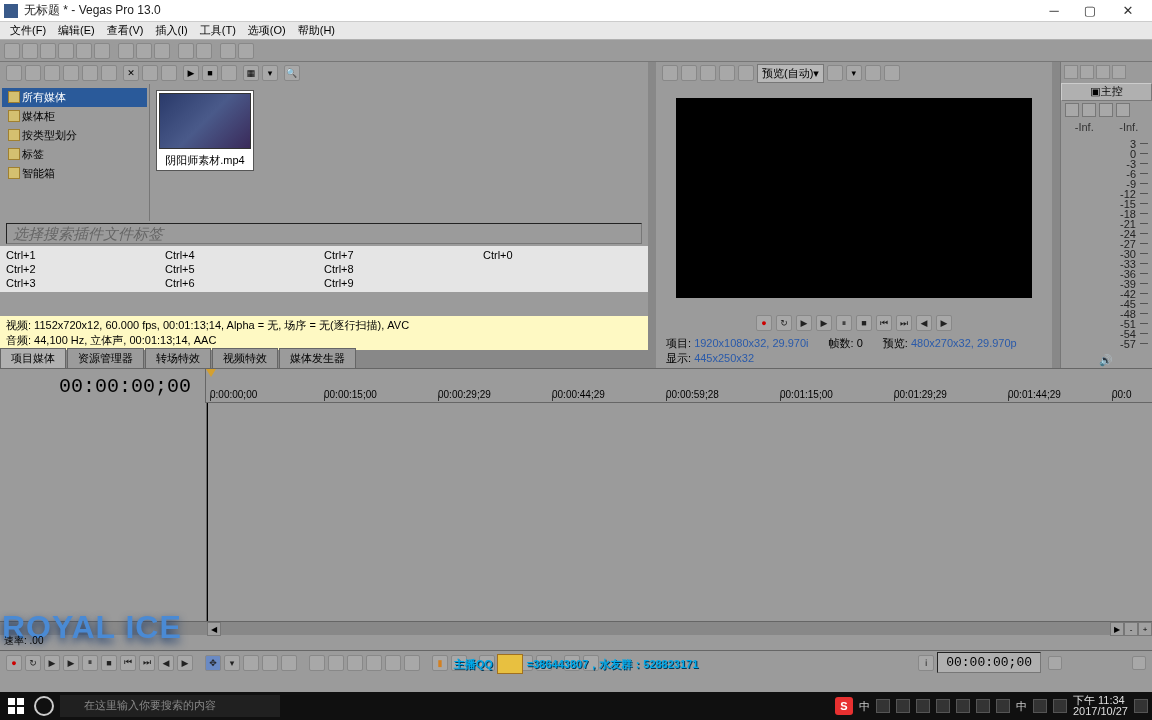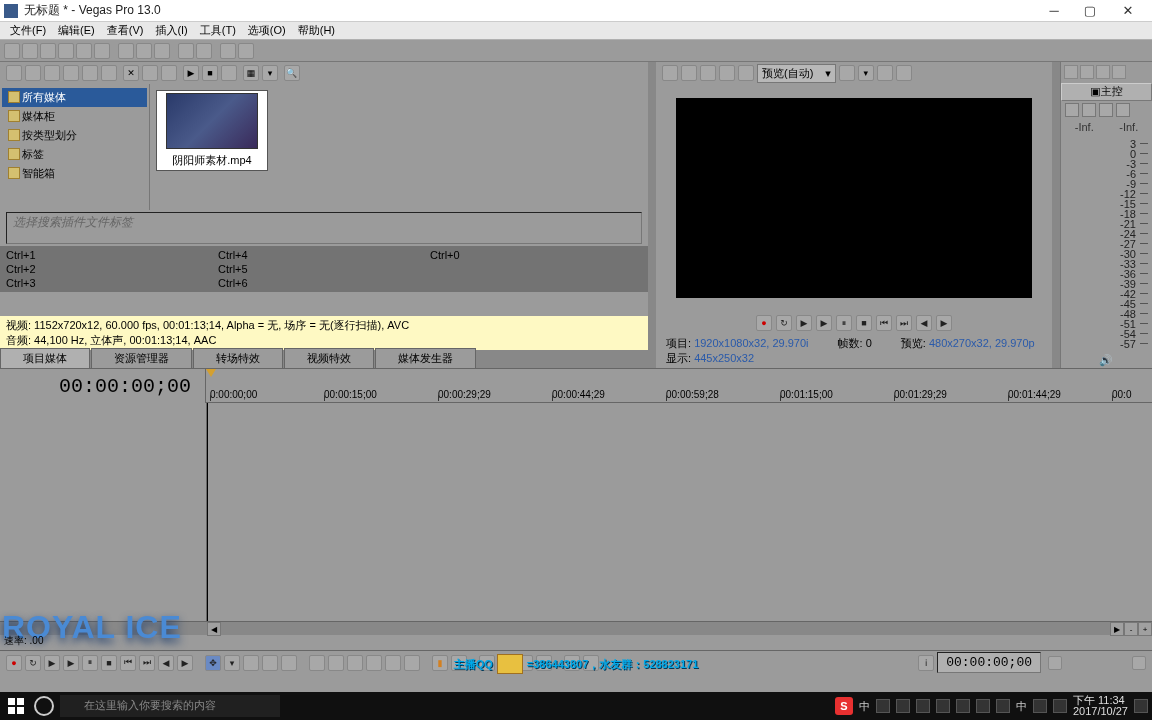--- a/index.html
+++ b/index.html
@@ -25,44 +25,44 @@
 .main { display: flex; height: 306px; }
 .leftpanel { width: 648px; display: flex; flex-direction: column; }
 .leftpanel .subtool { height: 22px; background: #9b9b9b; display: flex; align-items: center; padding: 2px 6px; gap: 3px; }
 .leftpanel .subtool .tbtn { width: 16px; height: 16px; background: #a8a8a8; border: 1px solid #888; border-radius:2px; display:inline-flex;align-items:center;justify-content:center; font-size:9px;}
 .browser { flex: 1; display: flex; background: #9b9b9b; }
 .tree { width: 150px; background: #9b9b9b; border-right: 1px solid #777; padding: 4px 2px; }
 .tree-item { padding: 2px 4px 2px 20px; color: #000; font-size: 11px; position:relative; }
 .tree-item.sel { background: #2a5a9a; color: #fff; }
 .tree-item::before { content:""; position:absolute; left:6px; top:3px; width:10px;height:10px; background:#d4c070; border:1px solid #a08030;}
 .thumbs { flex: 1; background: #9b9b9b; padding: 6px; position: relative; }
-.thumb { width: 112px; background: #fff; border: 1px solid #555; padding: 2px; display:flex; flex-direction:column; align-items:center; }
+.thumb { width: 98px; background: #fff; border: 1px solid #555; padding: 2px; display:flex; flex-direction:column; align-items:center; }
 .thumb .img { width: 92px; height: 56px; background: linear-gradient(135deg,#2a3a6a,#4a5a8a,#3a2a5a); border:1px solid #333; }
 .thumb .name { font-size: 11px; color: #000; padding-top:4px; text-align:center; }
-.infobar { height: 32px; background: #9b9b9b; border:1px inset #777; margin: 2px 6px; padding:1px 6px; font-style:italic; color:#666; font-size:12px;}
-.shortcuts { display: flex; padding: 2px 6px; background:#737373;justify-content:flex-end; }
+.infobar { height: 21px; background: #9b9b9b; border:1px inset #777; margin: 2px 6px; padding:1px 6px; font-style:italic; color:#666; font-size:15px;}
+.shortcuts { display: flex; padding: 2px 6px; background:#e5e5e5;justify-content:flex-end; }
 .shortcuts .col { flex:1; }
 .shortcuts .col div { font-size:11px; color:#000; padding:1px 0;}
 .mediainfo { padding: 2px 6px; font-size: 11px; color: #000; background:#fef9c3;margin-top:24px; }
 .tabs { height: 18px; background: #888; display: flex; align-items:flex-end; }
-.tabs .tab { padding: 2px 22px; background:#9b9b9b; border:1px solid #666; border-bottom:none; font-size:11px; margin-right:1px;}
+.tabs .tab { padding: 2px 10px; background:#9b9b9b; border:1px solid #666; border-bottom:none; font-size:11px; margin-right:1px;}
 .tabs .tab.active { background:#b0b0b0; }
 
 .vsplit { width: 8px; background: #888; cursor: col-resize; }
 
 .rightpanel { width: 396px; display:flex; flex-direction:column; background:#9b9b9b; }
 .preview-tool { height:22px; display:flex; align-items:center; padding:2px 6px; gap:3px; }
 .preview-tool .tbtn{ width:16px;height:16px;background:#a8a8a8;border:1px solid #888;border-radius:2px;display:inline-flex;align-items:center;justify-content:center;font-size:9px;}
-.preview-tool .combo { background:#b8b8b8; border:1px solid #777; padding:1px 4px; font-size:11px; display:flex;align-items:center;gap:12px;}
+.preview-tool .combo { background:#b8b8b8; border:1px solid #777; padding:1px 4px; font-size:11px; display:flex;align-items:center;gap:0;}
 .preview { flex:1; display:flex; align-items:center; justify-content:center; padding:6px 12px; }
 .preview .screen { width: 356px; height: 200px; background:#000; }
 .transport { height: 22px; display:flex; align-items:center; justify-content:center; gap:4px; }
 .transport .tbtn { width:16px;height:16px; background:#a8a8a8; border:1px solid #888; border-radius:2px; display:inline-flex;align-items:center;justify-content:center; font-size:9px;color:#222;}
 .transport .tbtn.rec { color:#c00; }
-.previewinfo { padding: 2px 10px; font-size:11px; color:#000; display:flex; flex-wrap:wrap; gap:0 29px;}
+.previewinfo { padding: 2px 10px; font-size:11px; color:#000; display:flex; flex-wrap:wrap; gap:0 20px;}
 .previewinfo .blue { color:#2a5aaa; }
 
 .meterpanel { width: 92px; background:#9b9b9b; border-left:1px solid #777; display:flex; flex-direction:column;}
 .meterpanel .hdr { height:18px; background:#b0b0b0; border:1px outset #ccc; display:flex;align-items:center;justify-content:center; font-size:11px;}
 .meterpanel .icons { height:18px; display:flex;gap:3px;padding:2px 4px;}
 .meterpanel .icons .ic{width:14px;height:14px;background:#a8a8a8;border:1px solid #777;}
 .meterpanel .scale { flex:1; position:relative; font-size:9px; color:#222; padding:4px 2px 4px 0; text-align:right;}
 .meterpanel .scale div{ line-height:10px; padding-right:14px; position:relative;}
 .meterpanel .scale div::after{content:"";position:absolute;right:2px;top:4px;width:8px;height:1px;background:#555;}
 .meterpanel .inf { display:flex; justify-content:space-around; font-size:9px;color:#333;padding:2px 1px;}
@@ -189,20 +189,25 @@
     <div class="shortcuts">
       <div class="col">
           <div>Ctrl+1</div>
           <div>Ctrl+2</div>
           <div>Ctrl+3</div>
         </div>
       <div class="col">
           <div>Ctrl+4</div>
           <div>Ctrl+5</div>
           <div>Ctrl+6</div>
+        </div>
+      <div class="col">
+          <div>Ctrl+7</div>
+          <div>Ctrl+8</div>
+          <div>Ctrl+9</div>
         </div>
       <div class="col">
           <div>Ctrl+0</div>
         </div>
     </div>
     <div class="mediainfo">
       <div>视频: 1152x720x12, 60.000 fps, 00:01:13;14,  Alpha = 无,  场序 = 无(逐行扫描), AVC</div>
       <div>音频: 44,100 Hz, 立体声, 00:01:13;14, AAC</div>
     </div>
     <div class="tabs">

